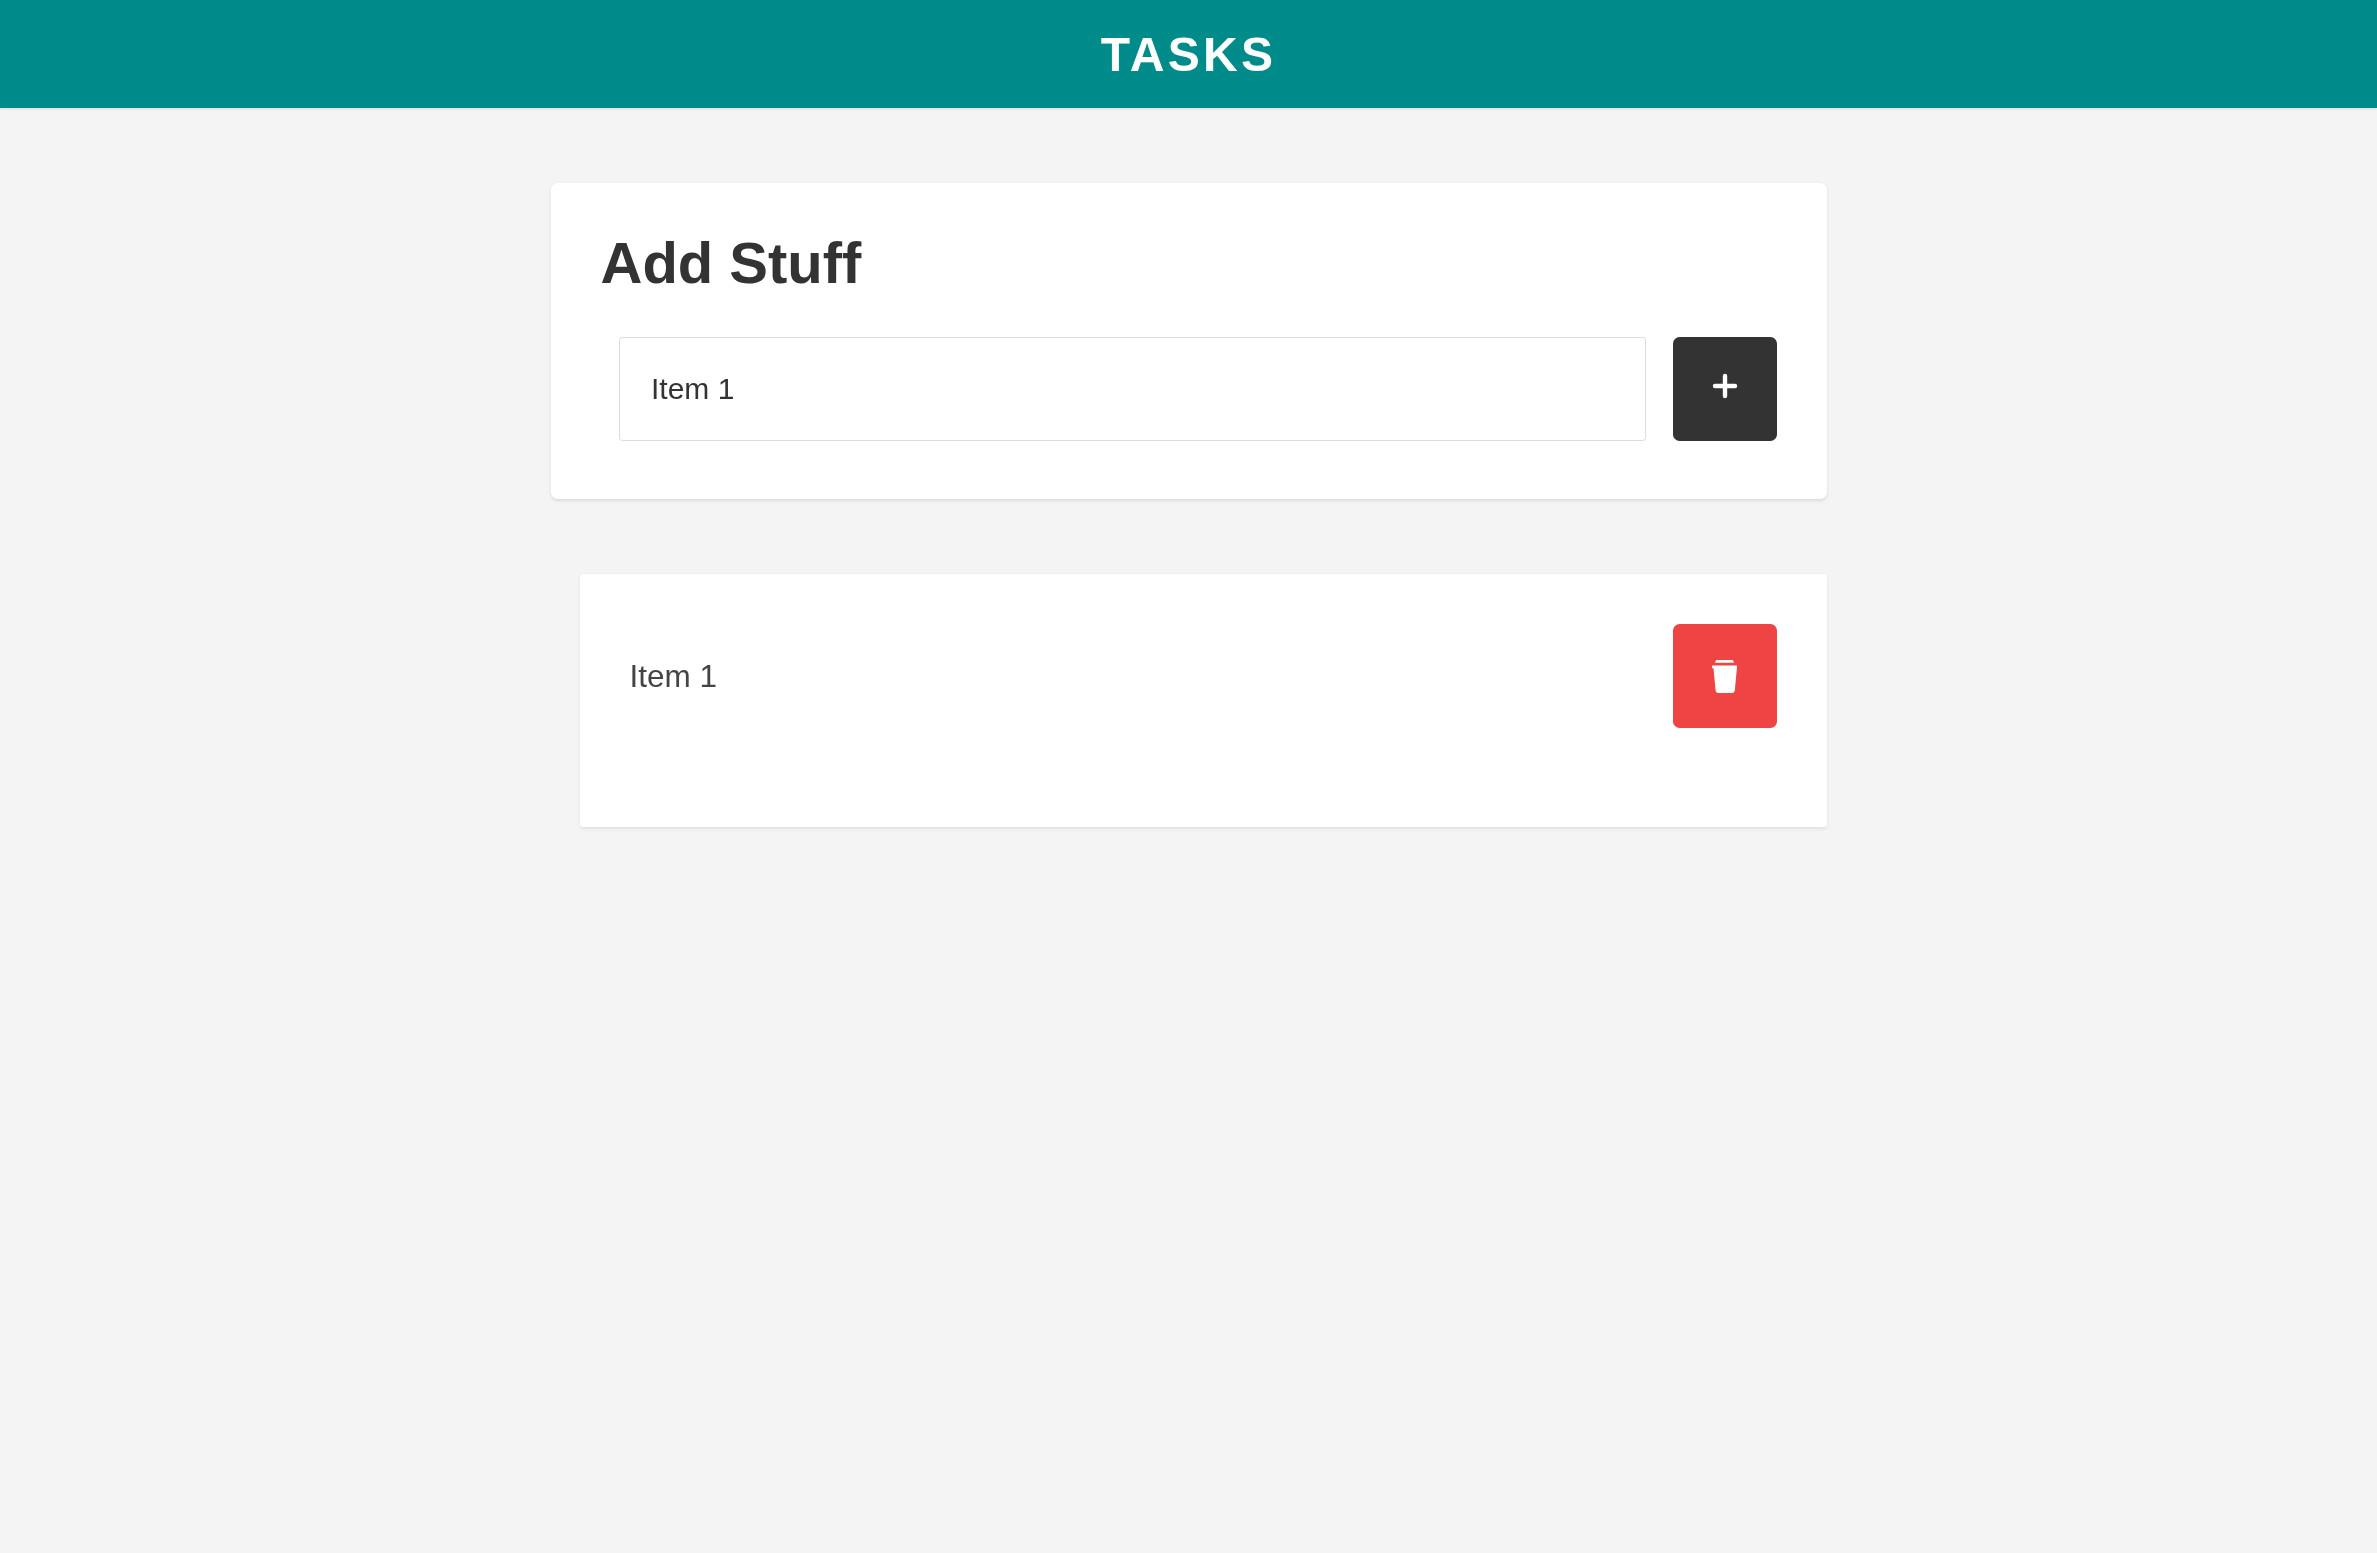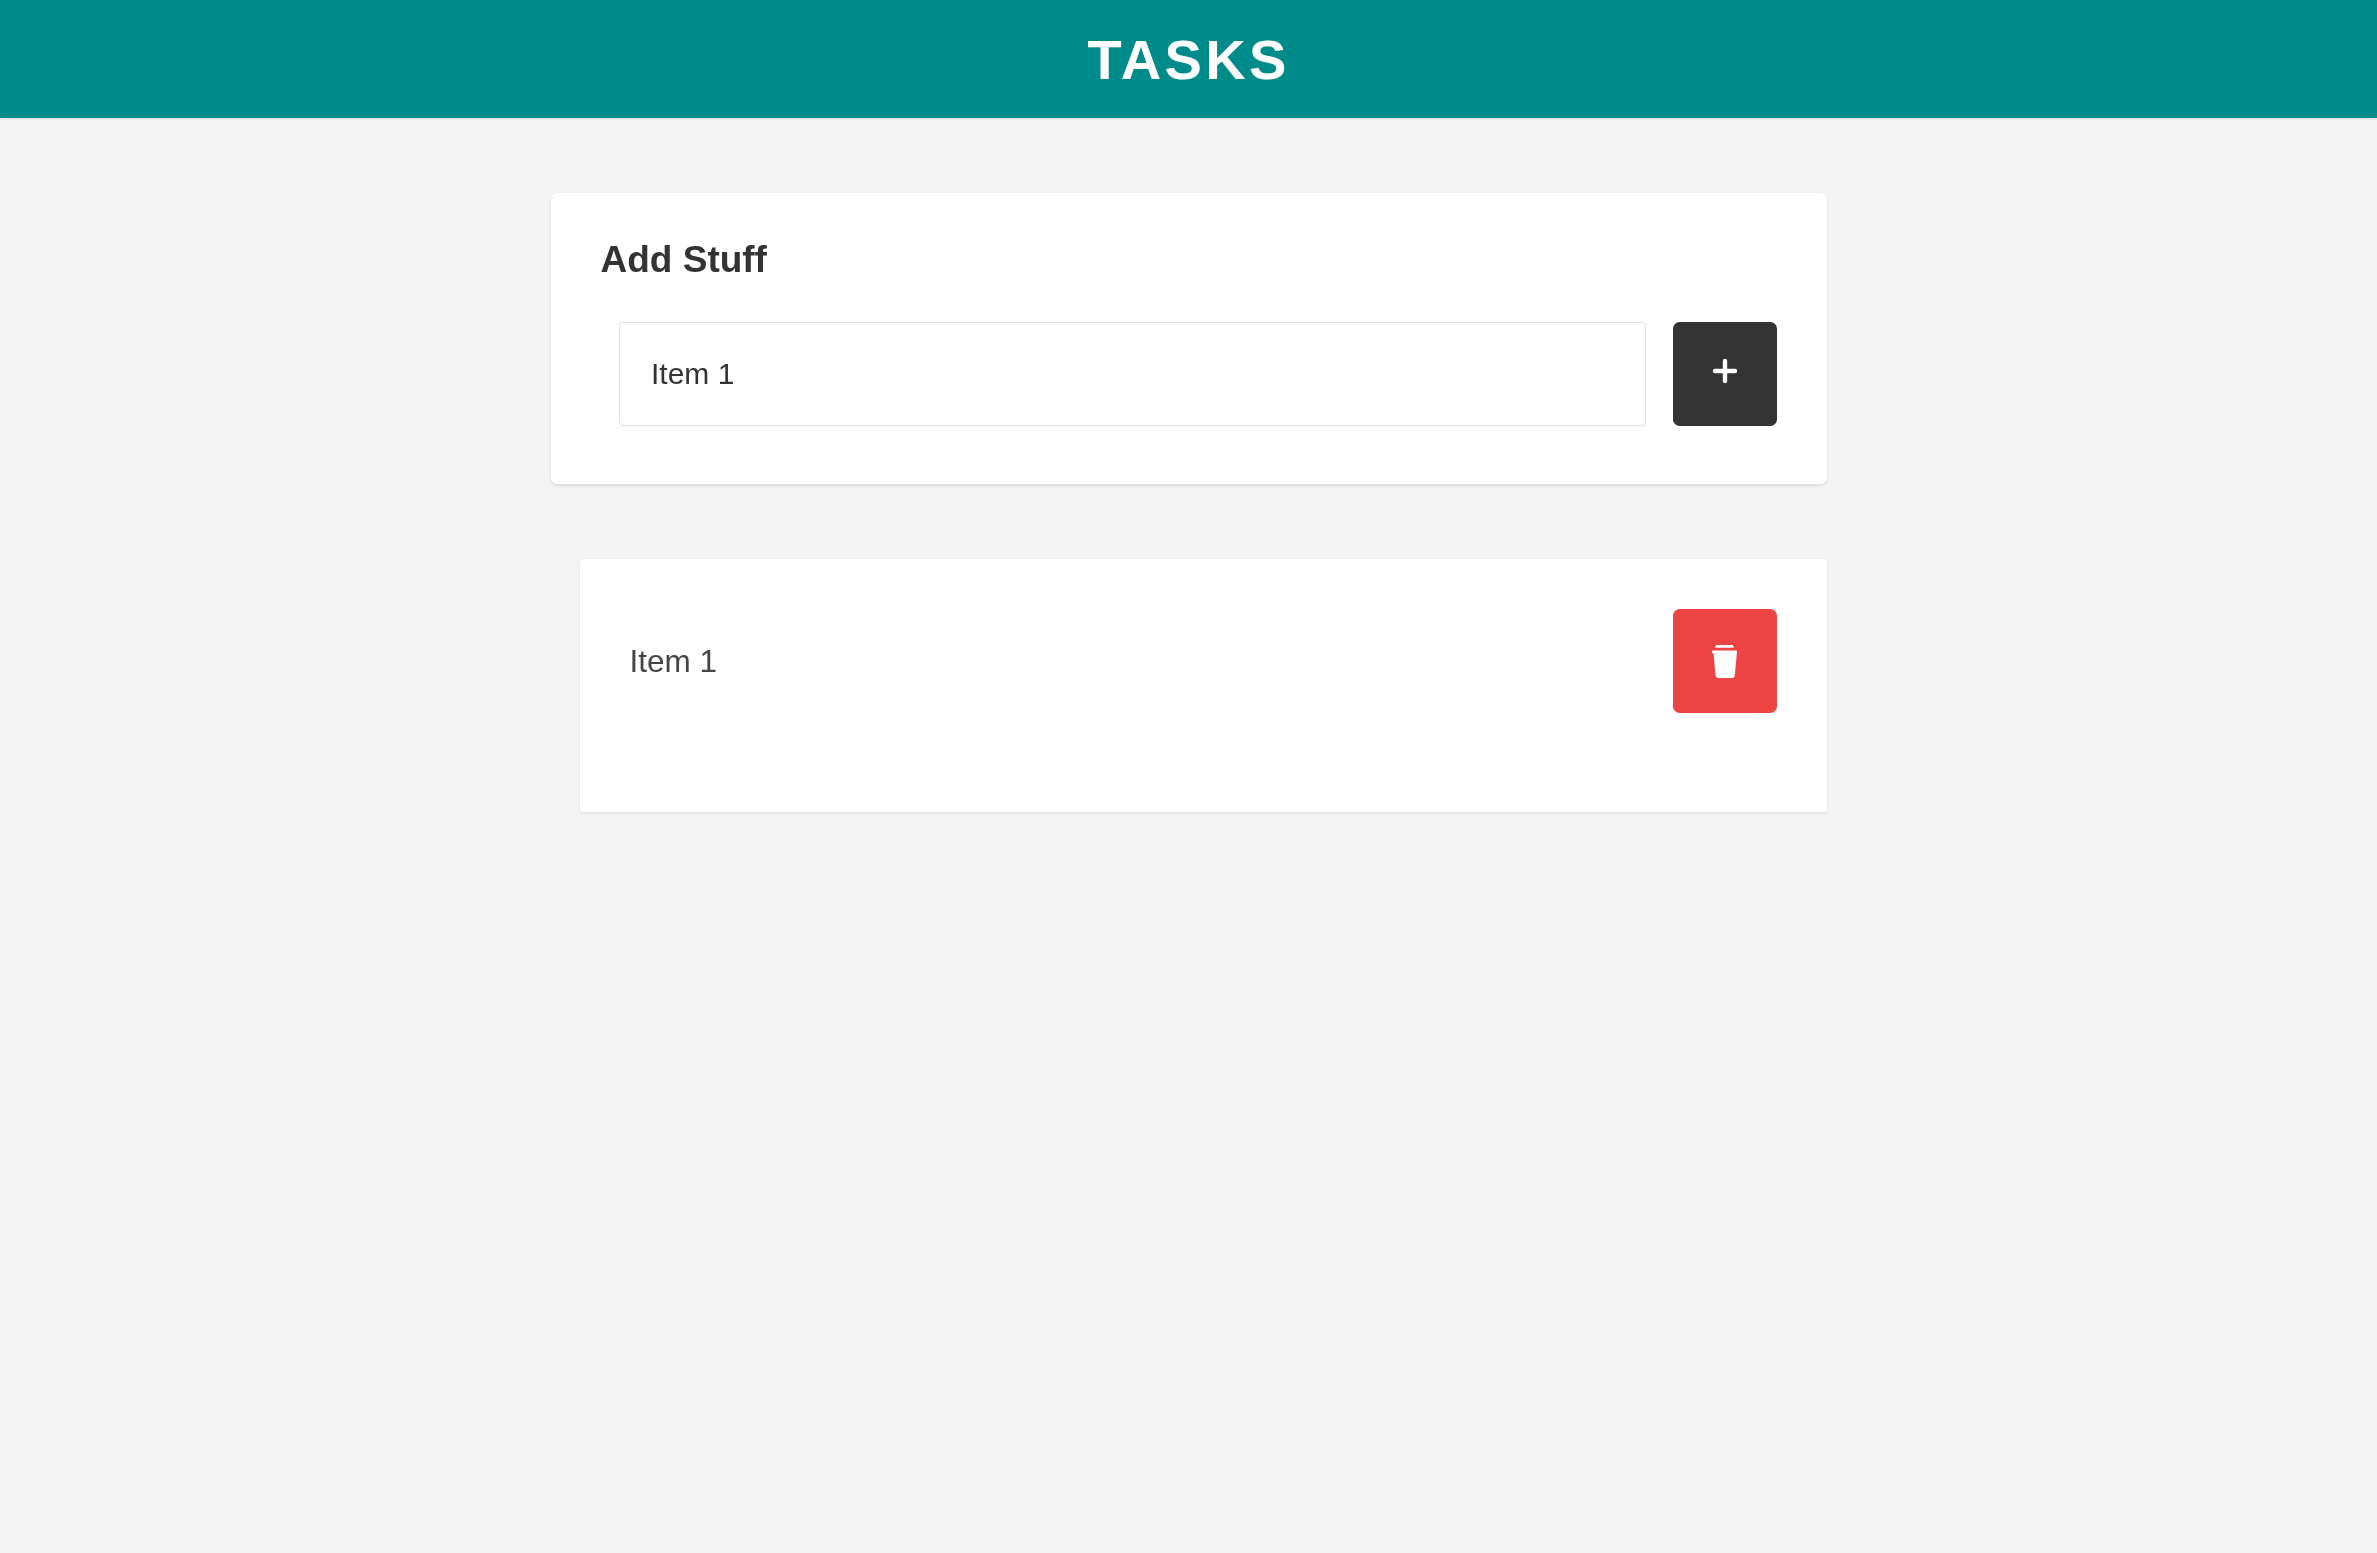--- a/index.html
+++ b/index.html
@@ -16,41 +16,41 @@
     
     .header {
       background-color: #008b8b;
       color: #ffffff;
       padding: 26.5px 0;
       text-align: center;
       box-shadow: 0 0.8px 2.5px rgba(0,0,0,0.1);
     }
     
     .header-title {
-      font-size: 56px;
+      font-size: 48px;
       font-weight: 700;
       letter-spacing: 3.3px;
     }
     
     .container {
       max-width: 1342px;
       margin: 0 auto;
       padding: 75px 33px;
     }
     
     .card {
       background-color: #ffffff;
       border-radius: 6.6px;
       box-shadow: 0 1.7px 3.3px rgba(0,0,0,0.1);
       padding: 46px 50px 58px 50px;
       margin-bottom: 75px;
     }
     
     .card-title {
-      font-size: 37px;
+      font-size: 58px;
       font-weight: 600;
       color: #333333;
       margin-bottom: 41px;
     }
     
     .input-row {
       display: flex;
       align-items: stretch;
       gap: 26.5px;
       padding-left: 18px;

